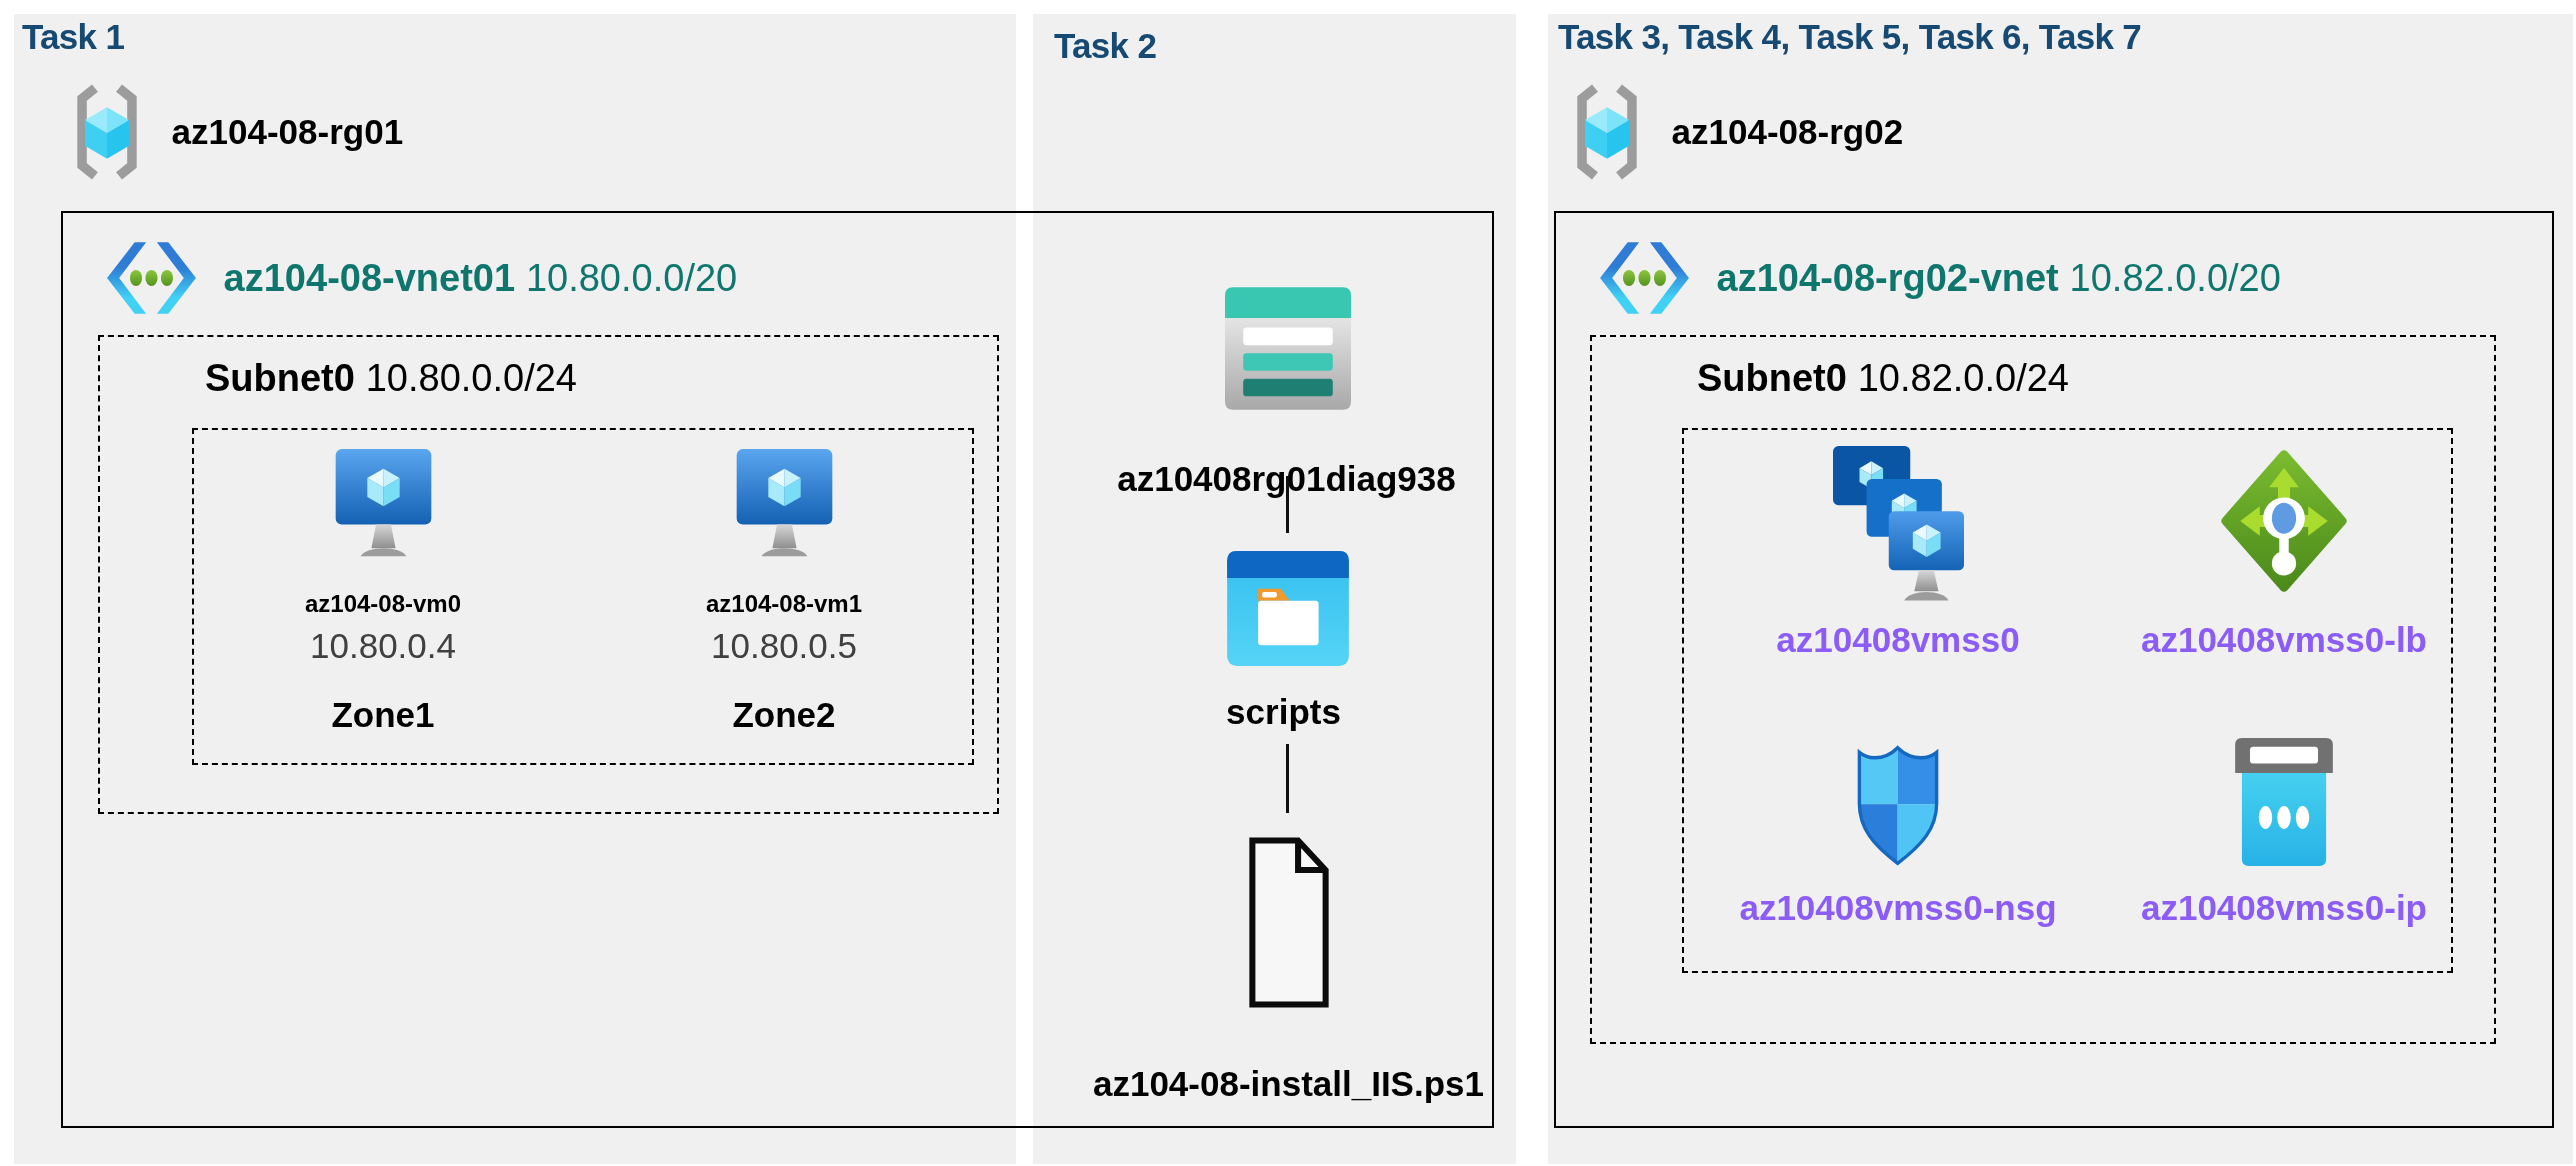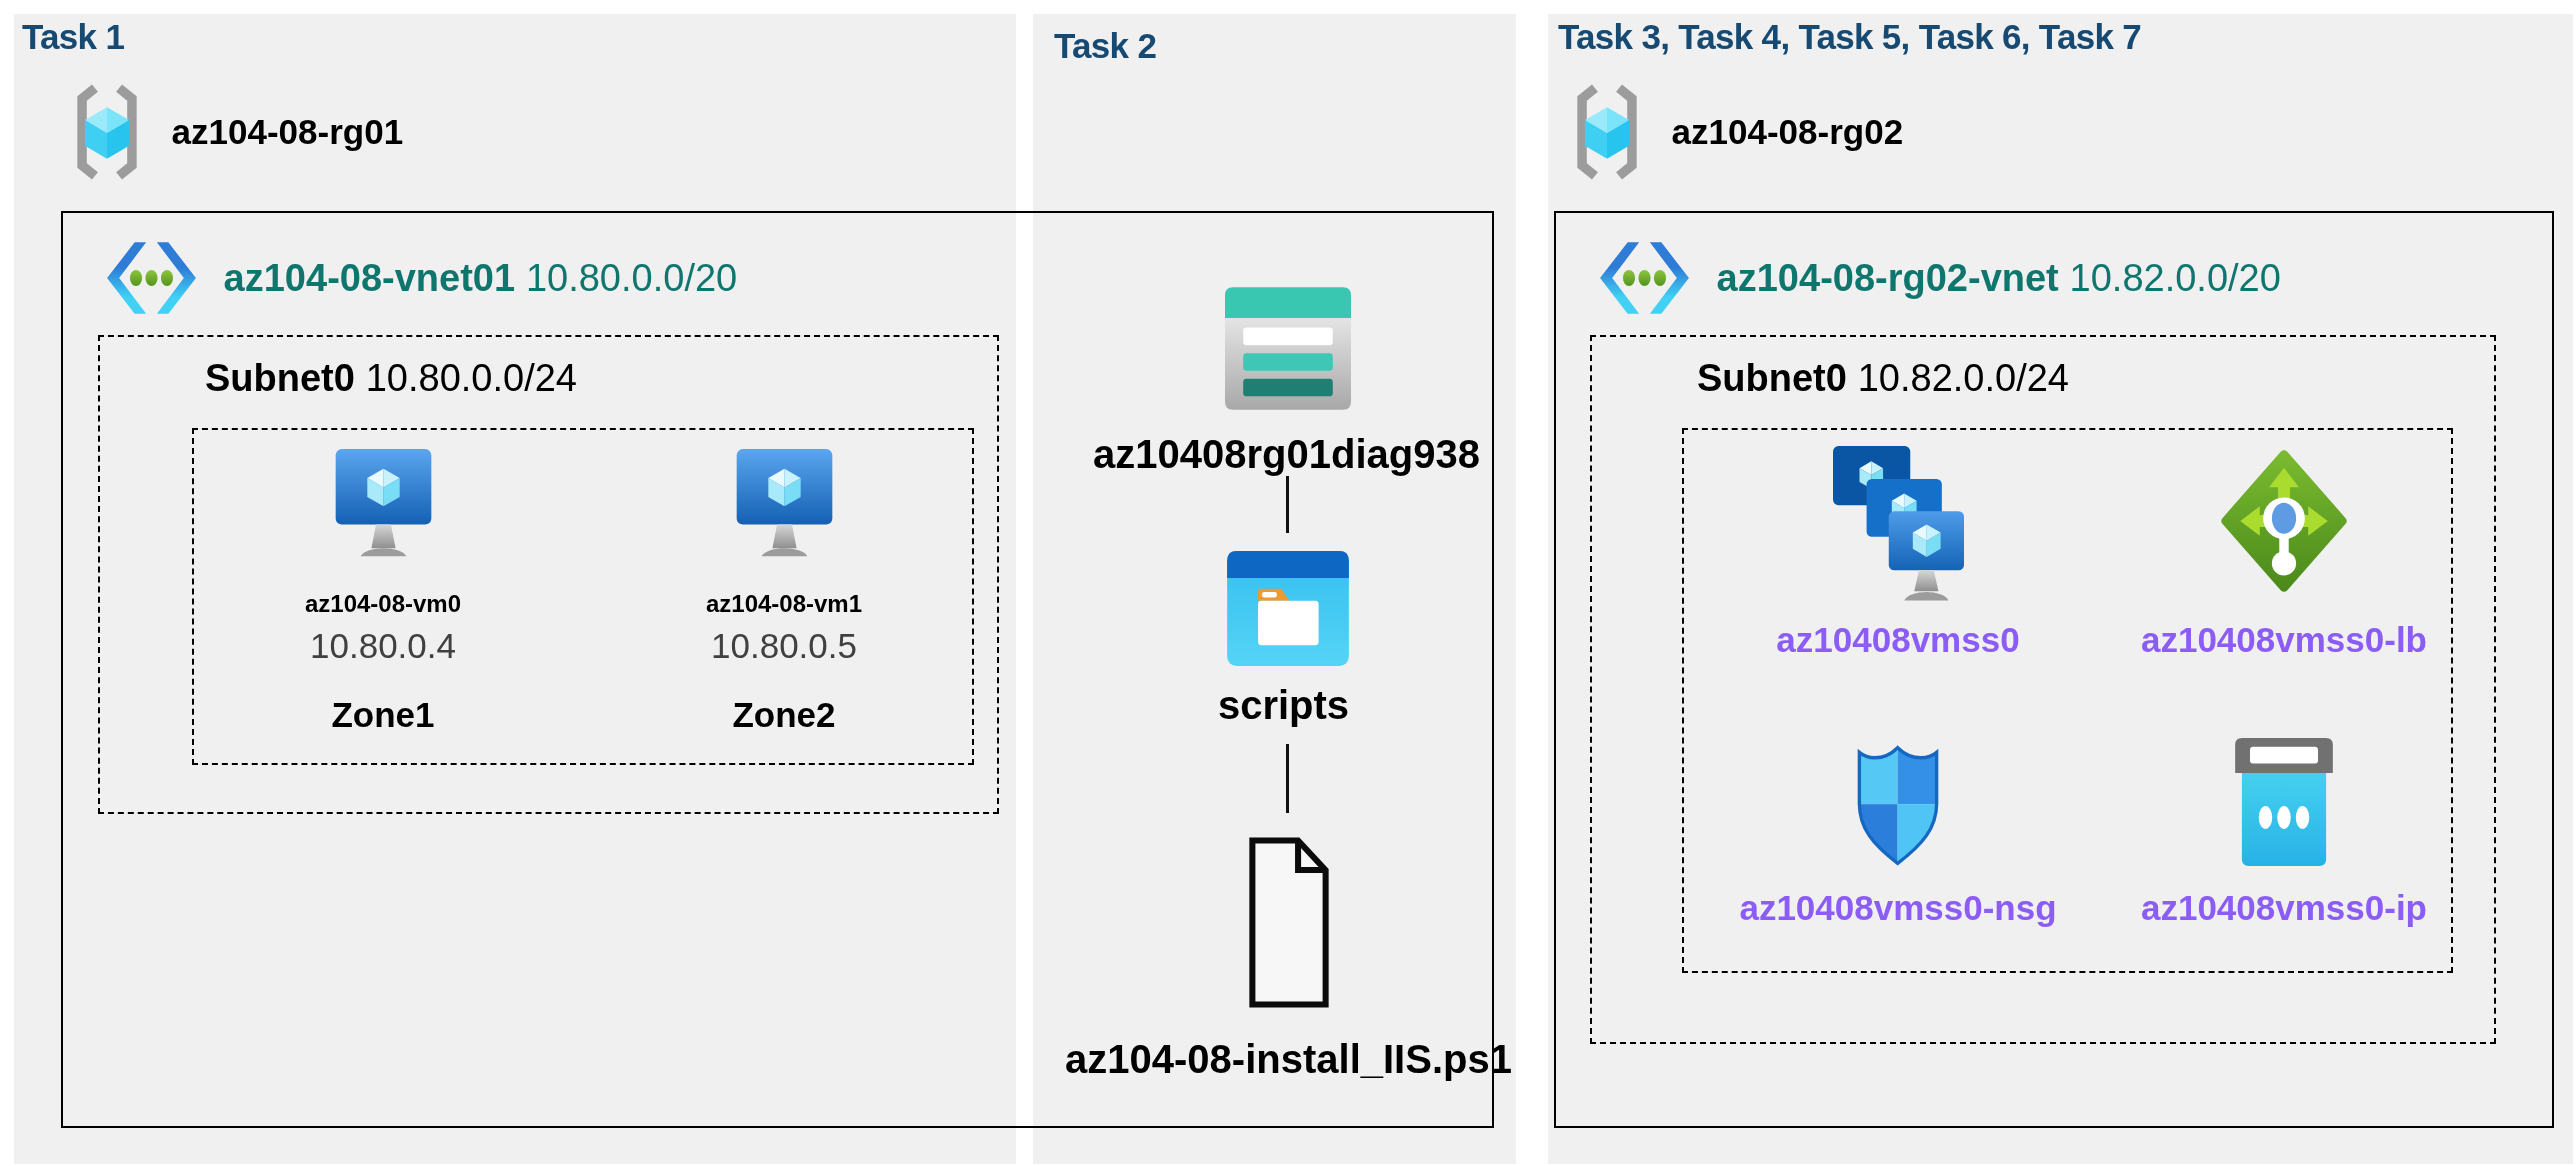--- a/index.html
+++ b/index.html
@@ -40,26 +40,26 @@
                   color: #000; white-space: nowrap; }
 
   .vm-cell { position: absolute; top: 438px; width: 270px; display: flex; flex-direction: column; align-items: center; }
   .vm0 { left: 248px; } .vm1 { left: 649px; }
   .vm-icon { width: 97px; height: 108px; margin-top: 10.8px; }
   .vm-name { margin-top: 26px; font-size: 24px; line-height: 42px; font-weight: 700; color: #000; white-space: nowrap; }
   .vm-ip   { font-size: 35px; line-height: 42px; font-weight: 400; color: #404040; white-space: nowrap; }
   .vm-zone { margin-top: 27px; font-size: 35px; line-height: 42px; font-weight: 700; color: #000; white-space: nowrap; }
 
   .mid-item { position: absolute; display: flex; flex-direction: column; align-items: center; }
-  .mid-label { position: absolute; width: 485px; text-align: center; font-size: 40px; line-height: 47px;
-               font-weight: 700; color: #000; white-space: nowrap; }
+  .mid-label { position: absolute; width: 485px; text-align: center; font-size: 35px; line-height: 47px;
+               font-weight: 700; color: #000; white-space: nowrap; margin-top: 24px; }
   .storage-icon-pos { left: 1225px; top: 287px; }
   .storage-lbl { left: 1044px; top: 431px; }
   .scripts-icon-pos { left: 1227px; top: 551px; }
-  .scripts-lbl { left: 1041px; top: 682px; }
+  .scripts-lbl { left: 1041px; top: 664px; }
   .doc-icon-pos { left: 1247px; top: 835px; }
   .doc-lbl { left: 1046px; top: 1036px; }
   .vline { position: absolute; width: 3.4px; background: #101010; }
   .line1 { left: 1286px; top: 476px;  height: 57px; }
   .line2 { left: 1286px; top: 744px; height: 69px; }
 
   .res-cell { position: absolute; width: 378px; display: flex; flex-direction: column; align-items: center; }
   .res-cell.r1 { top: 437px; }  .res-cell.r2 { top: 731px; }
   .res-cell.c1 { left: 1709px; } .res-cell.c2 { left: 2095px; }
   .res-icon-wrap  { height: 165px; display: flex; align-items: flex-end; }

